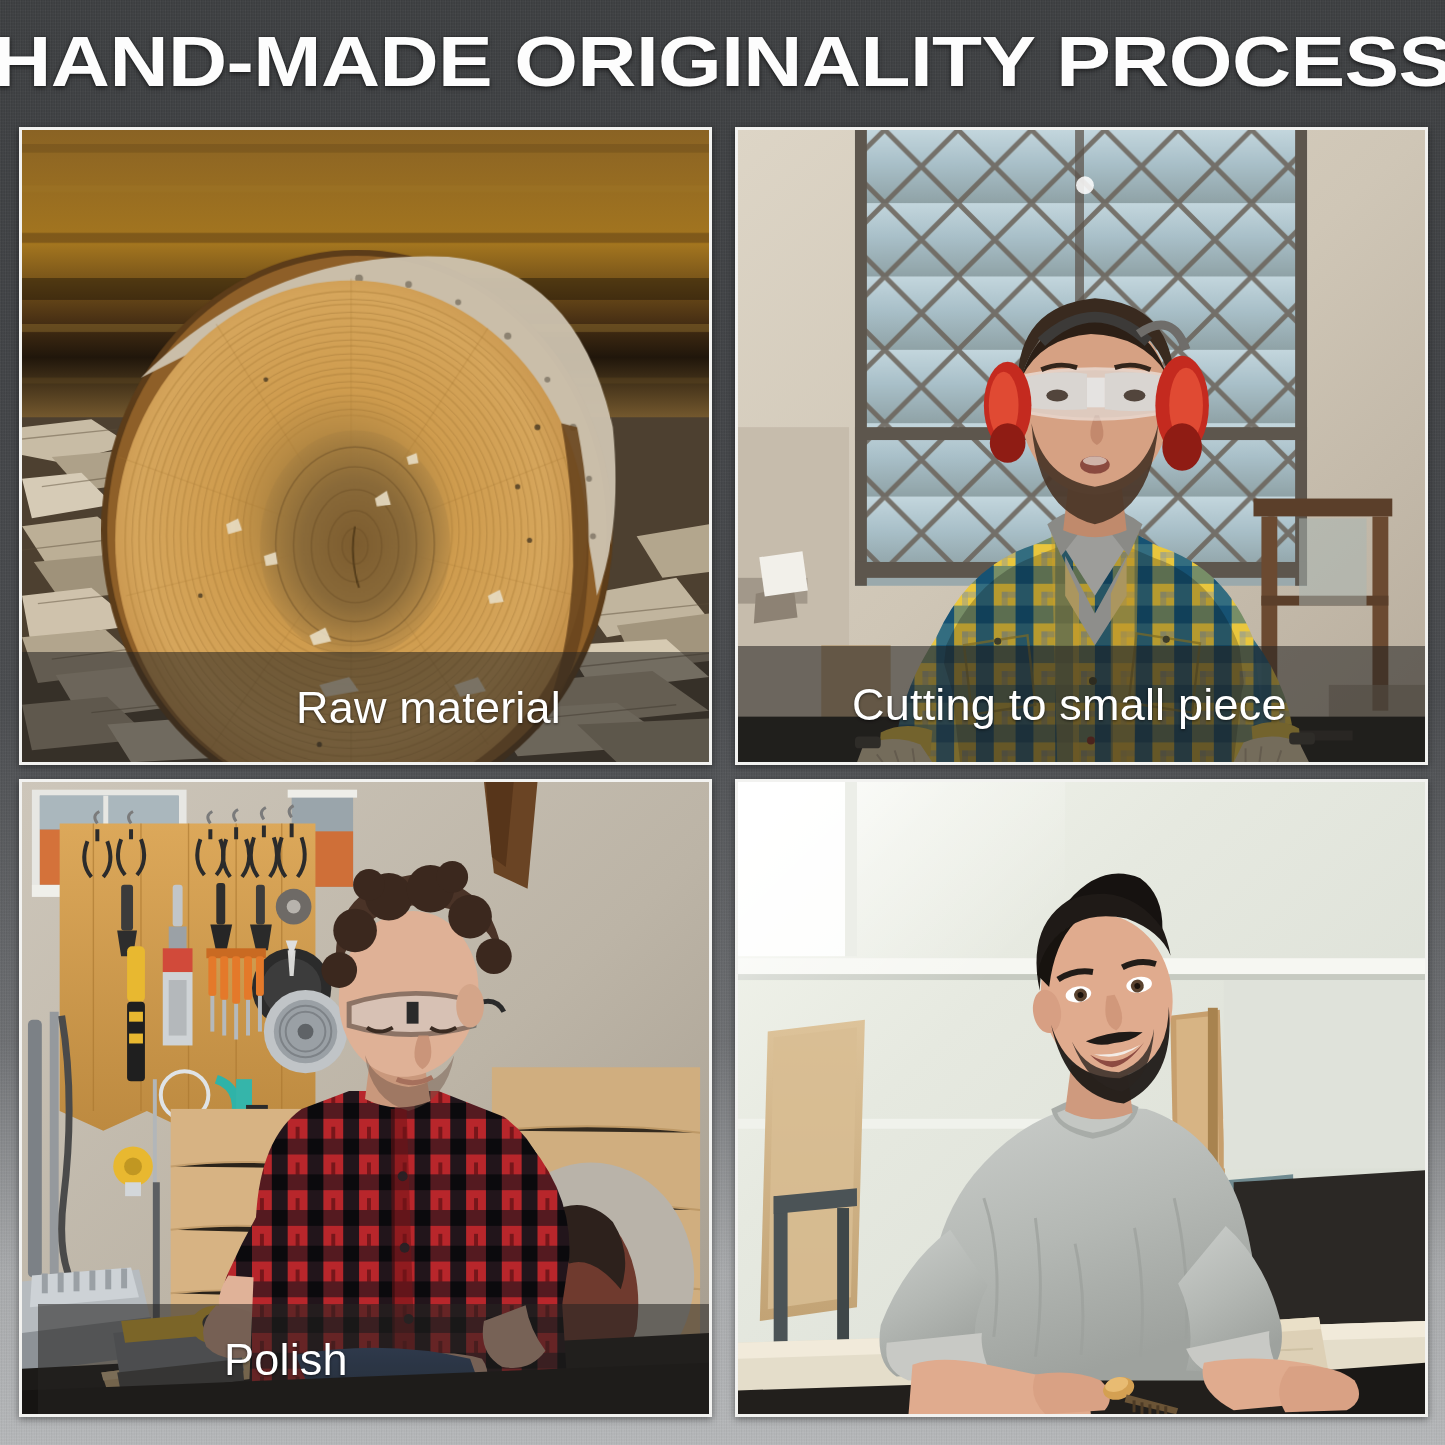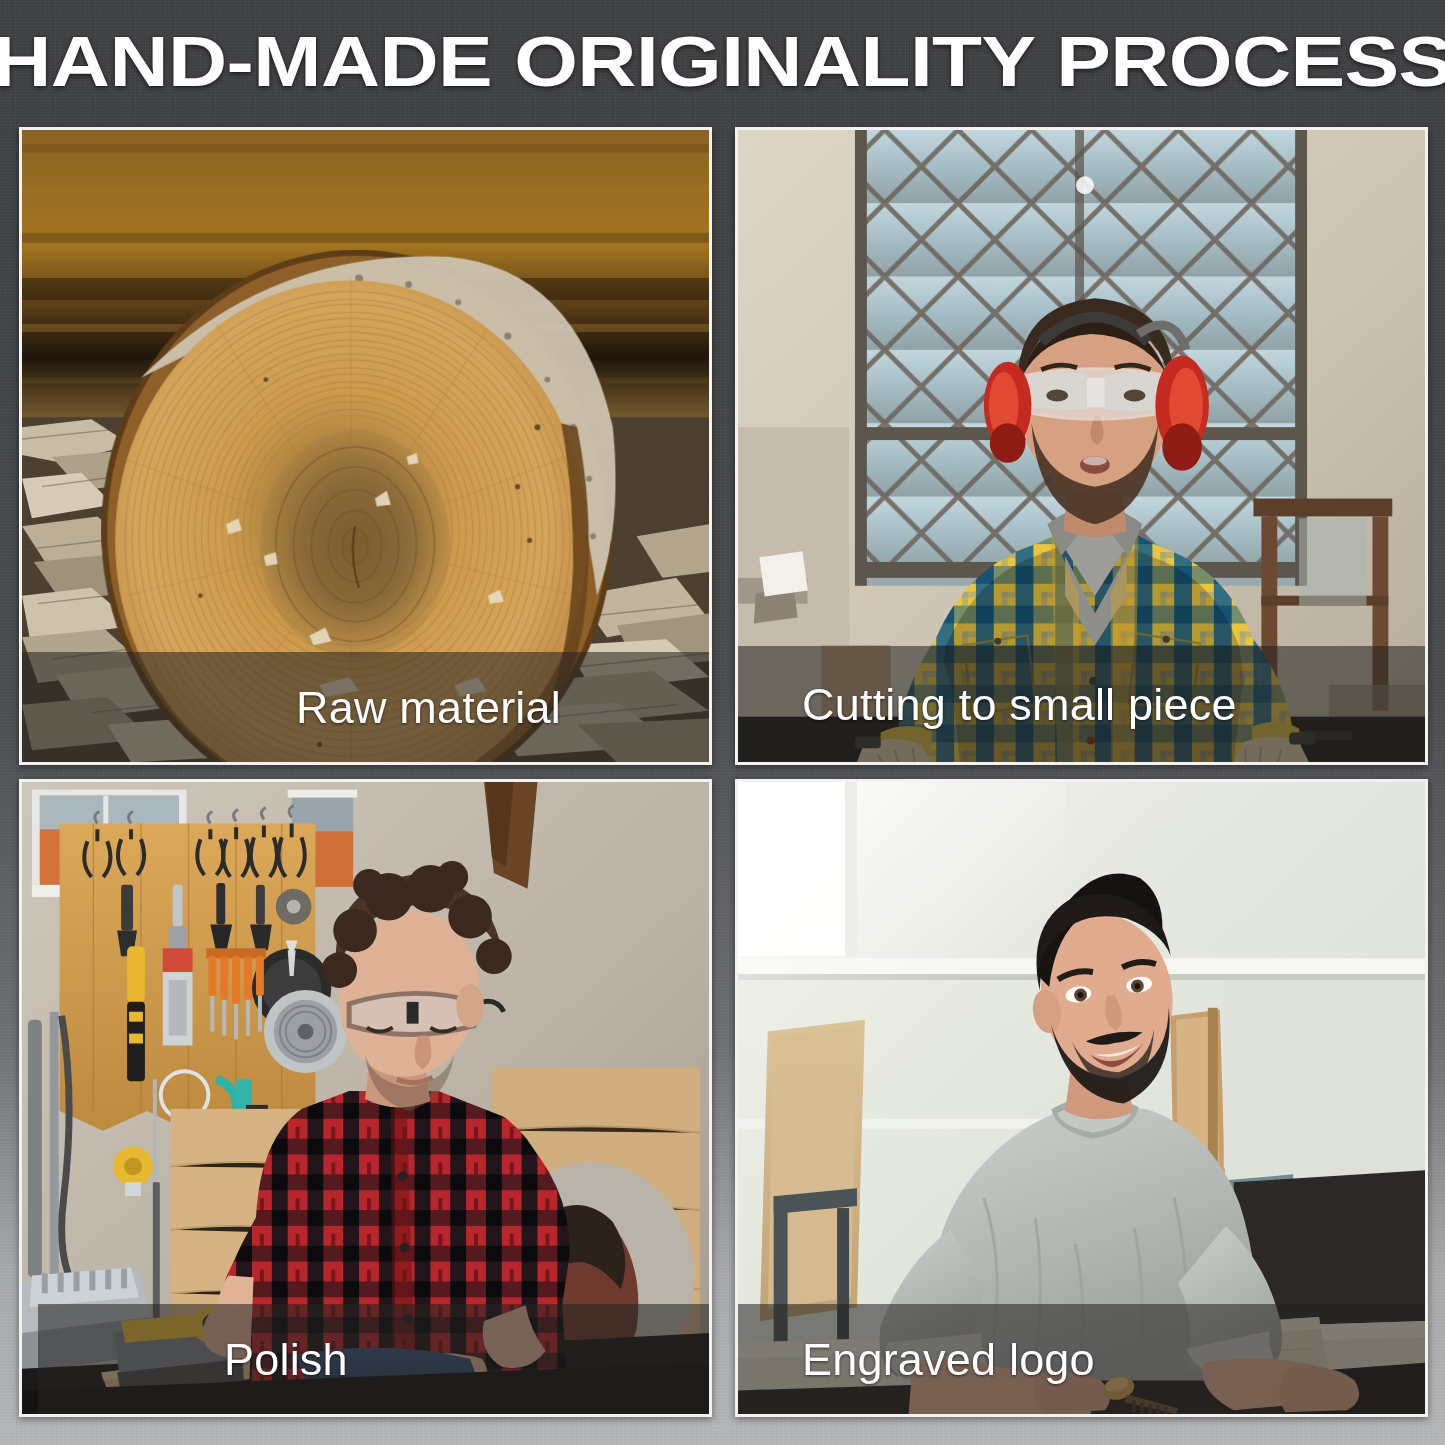--- a/index.html
+++ b/index.html
@@ -110,21 +110,21 @@
     color: #ffffff;
     font-family: "Liberation Sans", sans-serif;
     font-weight: normal;
     font-size: 45px;
     line-height: 1;
     letter-spacing: 0.2px;
     white-space: nowrap;
     text-shadow: 0 1px 3px rgba(0,0,0,0.6);
   }
   .caption-band.shift-left { justify-content: flex-start; padding-left: 274px; }
-  .caption-band.shift-right { justify-content: flex-start; padding-left: 64px; }
+  .caption-band.shift-right { justify-content: flex-start; padding-left: 114px; }
   .caption-band.shift-mid  { justify-content: flex-start; padding-left: 186px; margin-left: 16px; }
 </style>
 </head>
 <body>
 
 <div id="poster">
 
   <div class="title">HAND-MADE ORIGINALITY PROCESS</div>
 
   <div class="grid">
@@ -856,19 +856,16 @@
               <path d="M312 236 Q316 310 372 326 Q428 310 432 236
                        Q424 292 372 300 Q320 292 312 236 Z" fill="#1f1a17" opacity="0.95"></path>
               <path d="M330 256 Q340 304 372 314 Q404 304 414 256
                        Q404 288 372 294 Q340 288 330 256 Z" fill="#2b2420" opacity="0.8"></path>
 
               <path d="M344 258 Q372 250 402 258 Q388 266 372 264 Q356 266 344 258 Z" fill="#1f1a17"></path>
             </g>
           </g>
         </svg>
       </div>
-      <div class="caption-band shift-right">
-        <span class="caption-text">Engraved logo</span>
-      </div>
     </div>
 
   </div>
 </div>
 
 </body></html>

